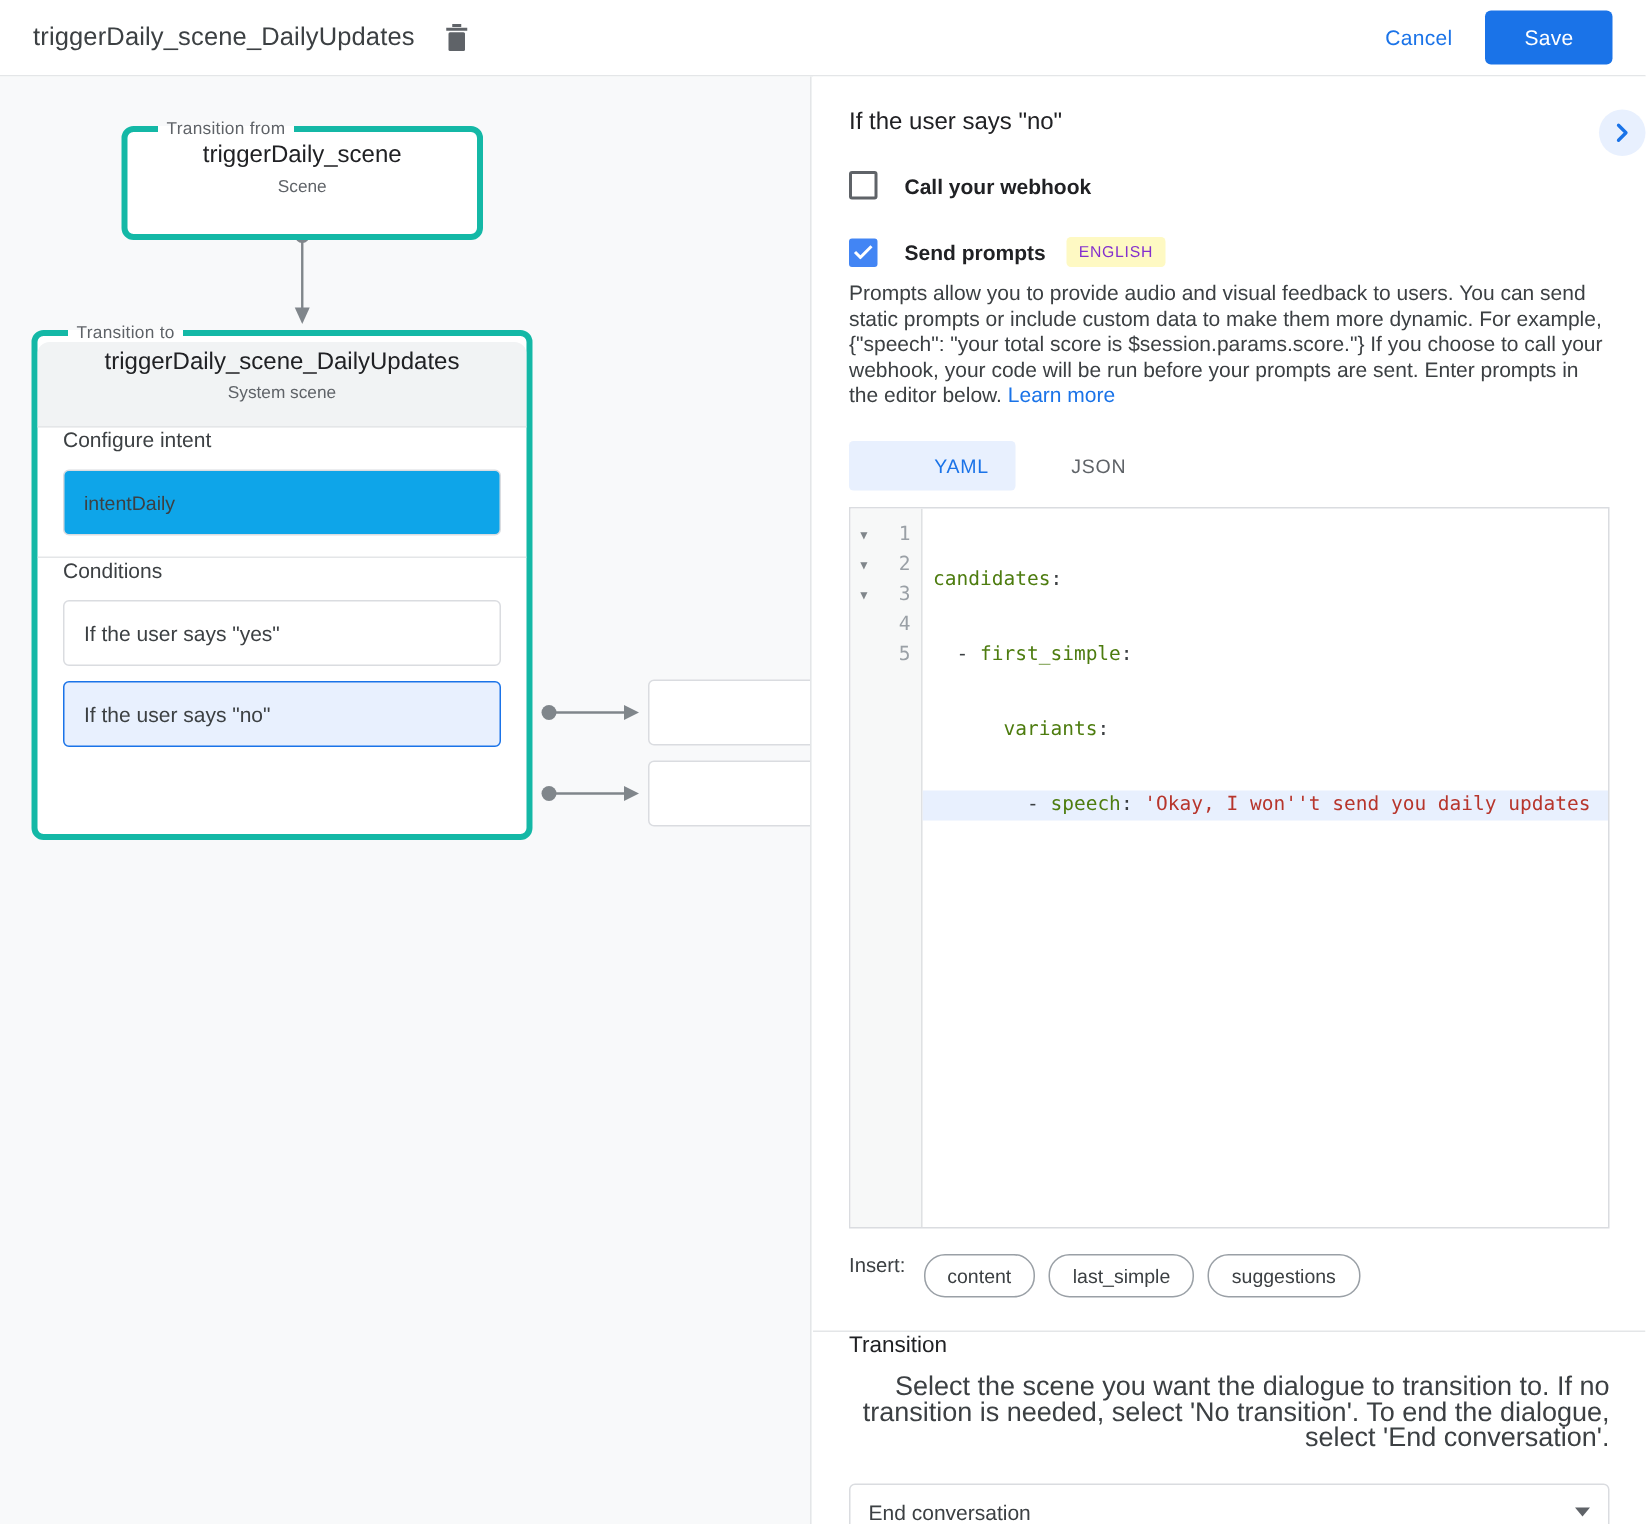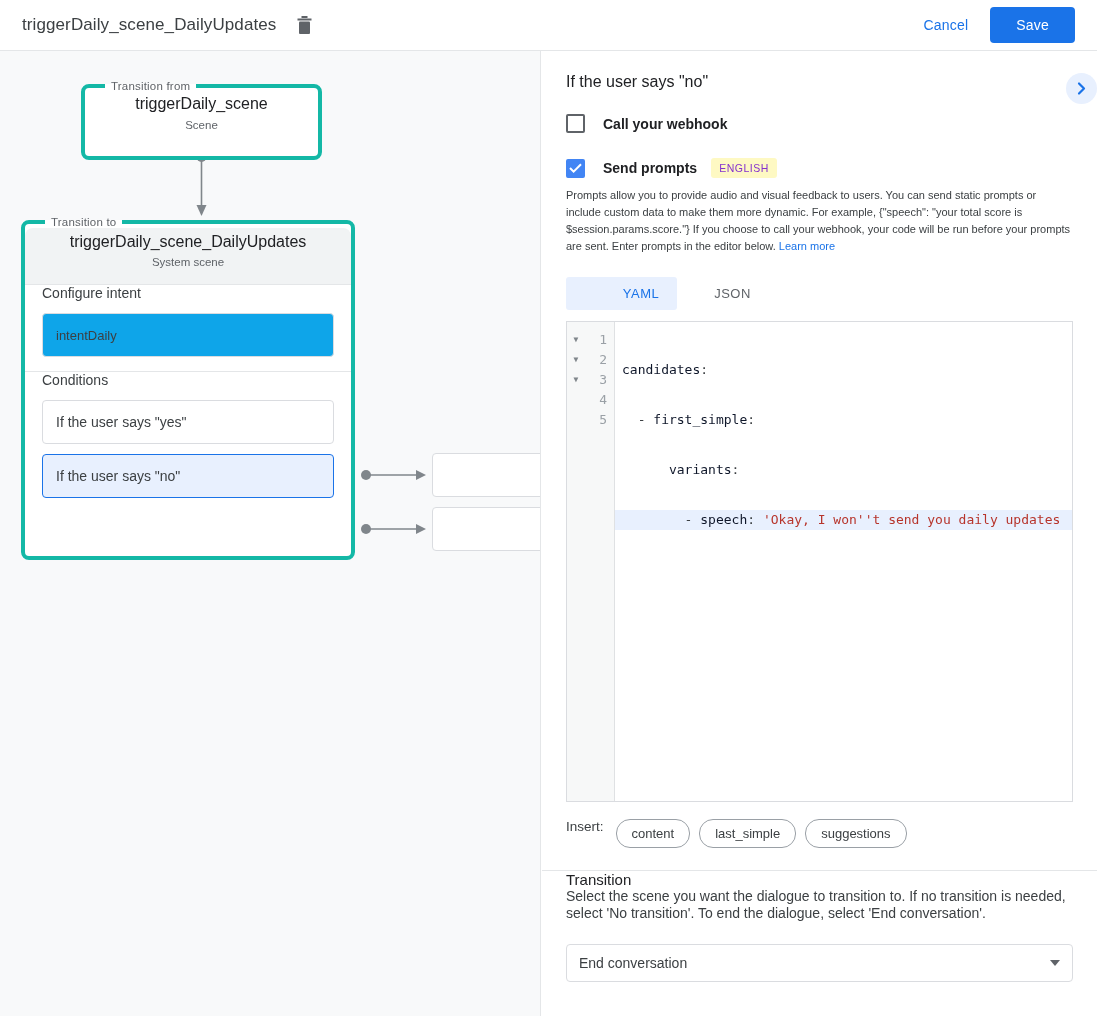--- a/index.html
+++ b/index.html
@@ -179,21 +179,21 @@
   }
   .lang-badge {
     margin-left: 14px;
     background: #fef9c3; color: #8430ce;
     font-size: 10.5px; letter-spacing: .5px;
     padding: 4px 8px; border-radius: 3px;
     font-weight: normal;
   }
   .desc {
     margin-top: 9px;
-    font-size: 11px; color: #3c4043; line-height: 17px;
+    font-size: 14px; color: #3c4043; line-height: 17px;
   }
   .desc a { color: #1a73e8; text-decoration: none; }
 
   .tabs { display: flex; margin-top: 22px; }
   .tab {
     width: 111px; height: 33px;
     display: flex; align-items: center; justify-content: center;
     font-size: 13px; font-weight: 500; letter-spacing: .5px;
     color: #5f6368; cursor: pointer; border-radius: 3px;
   }
@@ -236,21 +236,21 @@
     font-family: "DejaVu Sans Mono", "Liberation Mono", monospace;
     font-size: 13px;
     white-space: pre;
     position: relative;
   }
   .cline {
     height: 20px; line-height: 20px;
     padding-left: 7px;
   }
   .cline.hl { background: #e8f0fe; }
-  .k { color: #0f172a; }
+  .k { color: #4d7c0f; }
   .p { color: #3c4043; }
   .s { color: #b7352c; }
 
   .insert-row {
     margin-top: 17px;
     display: flex; align-items: flex-start;
   }
   .insert-label { font-size: 13.5px; color: #3c4043; margin-right: 12px; }
   .chip {
     border: 1px solid #9aa0a6; border-radius: 14px;
@@ -259,21 +259,21 @@
     font-family: "Liberation Sans", sans-serif;
   }
 
   .panel-divider {
     margin-top: 22px;
     height: 1px; background: #e4e6e8;
     margin-left: -24px; margin-right: -24px;
   }
 
   .trans-title { font-size: 15px; color: #202124; }
-  .trans-desc { font-size: 14px; color: #3c4043; line-height: 17px; }
+  .trans-desc { margin-top: 11px; font-size: 18px; color: #3c4043; line-height: 17px; text-align: right; }
   .select-box {
     margin-top: 22px;
     border: 1px solid #dadce0; border-radius: 4px;
     height: 38px; display: flex; align-items: center;
     padding: 0 12px; cursor: pointer; background: #fff;
   }
   .select-value { flex: 1; font-size: 14px; color: #3c4043; }
   .caret {
     width: 0; height: 0;
     border-left: 5px solid transparent;

